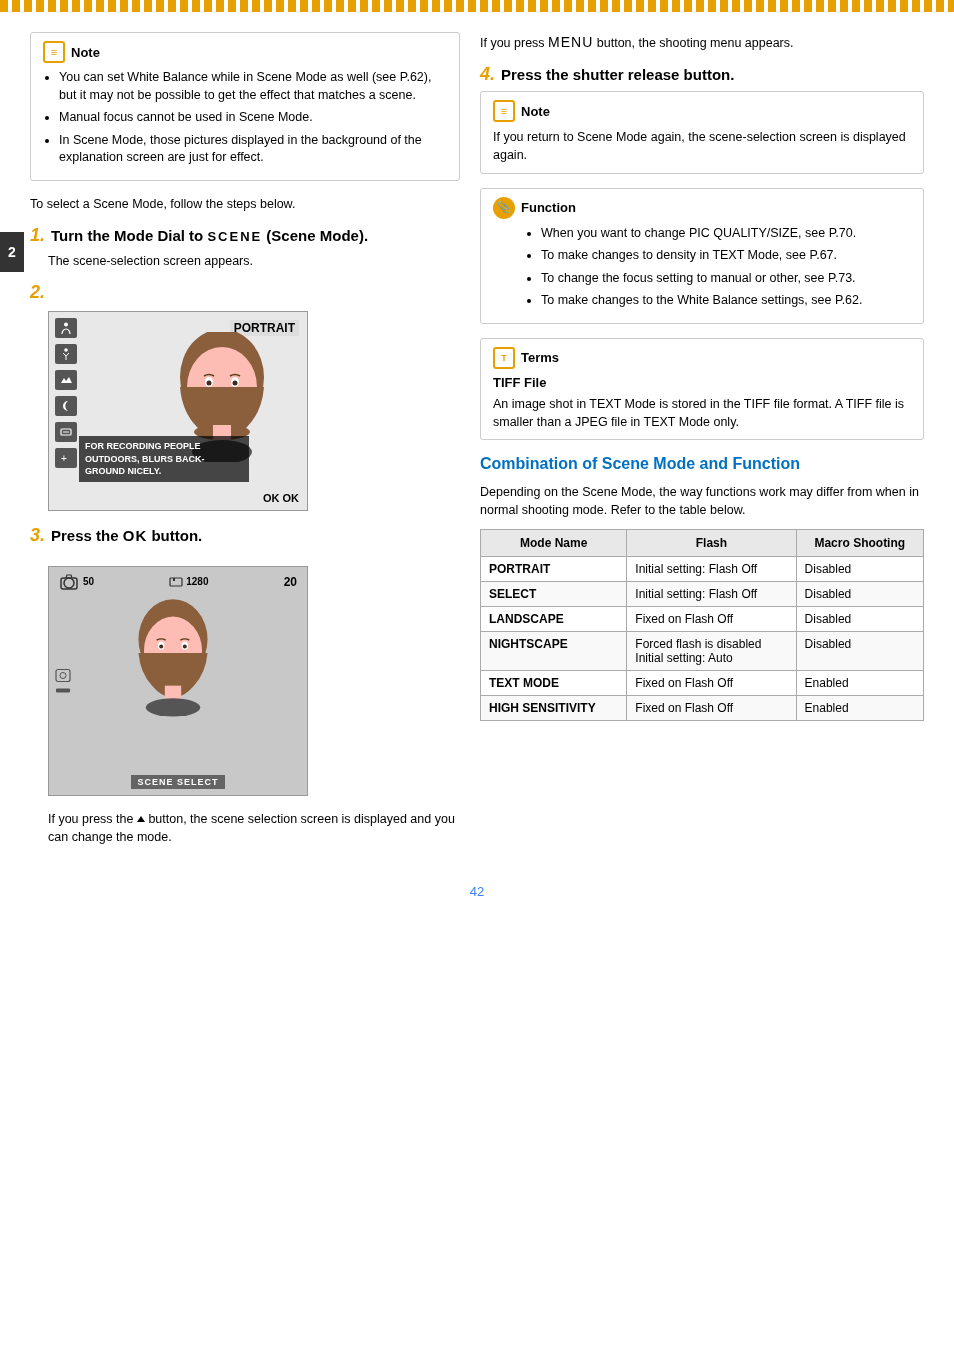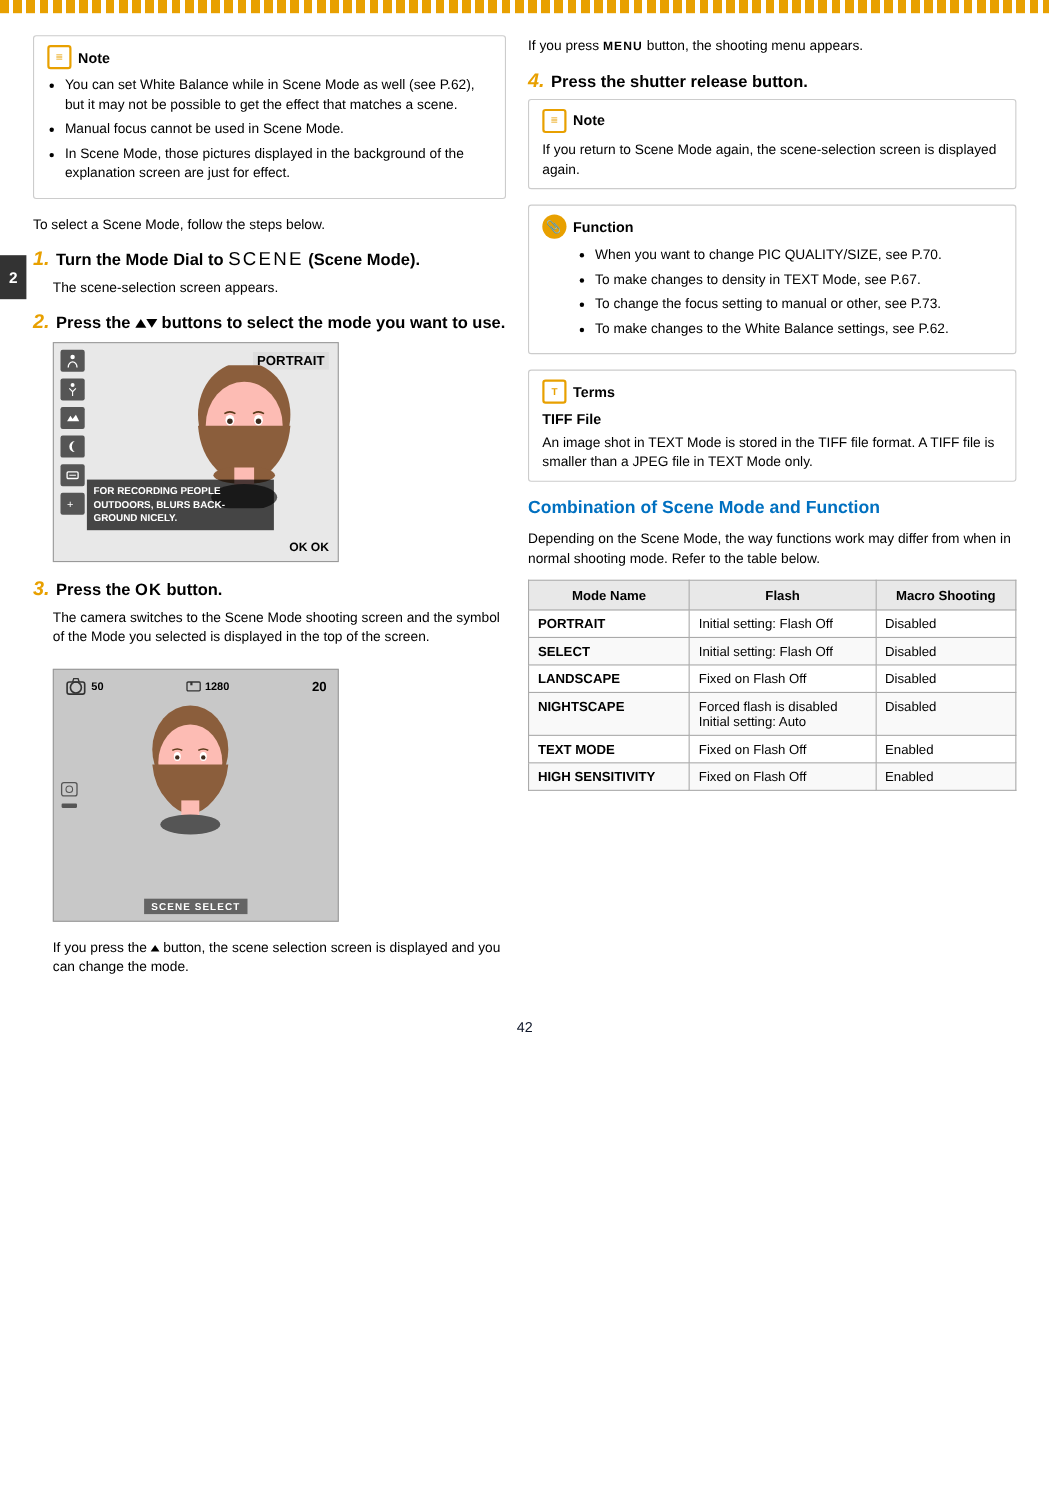--- a/index.html
+++ b/index.html
@@ -361,22 +361,22 @@
 
     
     .intro-text {
       font-size: 12.5px;
       line-height: 1.45;
       margin-bottom: 10px;
     }
 
     
     .menu-text {
-      font-weight: bold;
-      font-size: 11px;
+      font-weight: normal;
+      font-size: 14px;
       letter-spacing: 1px;
     }
 
     
     .section-heading {
       color: #0070c0;
       font-size: 16px;
       font-weight: bold;
       margin-bottom: 8px;
       margin-top: 10px;
@@ -413,21 +413,21 @@
 
     .data-table tr:nth-child(even) td {
       background: #f9f9f9;
     }
 
     
     .page-number {
       text-align: center;
       font-size: 13px;
       padding: 10px 0 20px;
-      color: #0f172a;
+      color: #3b82f6;
     }
 
     
     .triangle-up {
       display: inline-block;
       width: 0;
       height: 0;
       border-left: 5px solid transparent;
       border-right: 5px solid transparent;
       border-bottom: 8px solid #000;
@@ -446,21 +446,21 @@
 
     .triangle-up-sm {
       display: inline-block;
       width: 0;
       height: 0;
       border-left: 4px solid transparent;
       border-right: 4px solid transparent;
       border-bottom: 6px solid #000;
       vertical-align: middle;
     }
-    .scene-bold { font-weight: normal; letter-spacing: 2px; font-size: 17px; margin-top: 18px; }
+    .scene-bold { font-weight: bold; letter-spacing: 2px; font-size: 13px; margin-top: 18px; }
 
     .right-col-intro {
       font-size: 12.5px;
       line-height: 1.45;
       margin-bottom: 12px;
     }
   </style>
 </head>
 <body>
 
@@ -491,21 +491,20 @@
       <div class="step-heading">
         <span class="step-num">1.</span>
         <span>
           Turn the Mode Dial to <span class="scene-bold">SCENE</span> (Scene Mode).
         </span>
       </div>
       <div class="step-body">The scene-selection screen appears.</div>
 
       <div class="step-heading">
         <span class="step-num">2.</span>
-        <span>Press the <span class="triangle-up"></span><span class="triangle-down"></span> buttons to select the mode you want to use.</span>
       </div>
 
       <div class="scene-image">
 
         <div class="scene-icons">
           <div class="scene-icon-item">
             <svg viewBox="0 0 14 14">
                 <circle cx="7" cy="3.5" r="2" fill="#fff"></circle>
                 <path d="M3 13c0-3 2-5 4-5s4 2 4 5" fill="none" stroke="#fff" stroke-width="1.2"></path>
               </svg>
@@ -575,21 +574,20 @@
 GROUND NICELY.</span>
         </div>
 
         <div class="scene-ok">OK OK</div>
       </div>
 
       <div class="step-heading">
         <span class="step-num">3.</span>
         <span>Press the <span style="font-weight:bold;letter-spacing:1px;">OK</span> button.</span>
       </div>
-      <div class="step-body">The camera switches to the Scene Mode shooting screen and the symbol of the Mode you selected is displayed in the top of the screen.</div>
 
       <div class="camera-display">
 
         <div class="cam-top-bar">
           <div class="cam-icon-cluster">
 
             <svg width="20" height="18" viewBox="0 0 20 18">
               <circle cx="10" cy="10" r="5" fill="none" stroke="#333" stroke-width="1.5"></circle>
               <rect x="2" y="5" width="16" height="11" rx="2" fill="none" stroke="#333" stroke-width="1.5"></rect>
               <path d="M7 5 L8 2 L12 2 L13 5" fill="none" stroke="#333" stroke-width="1.2"></path>

